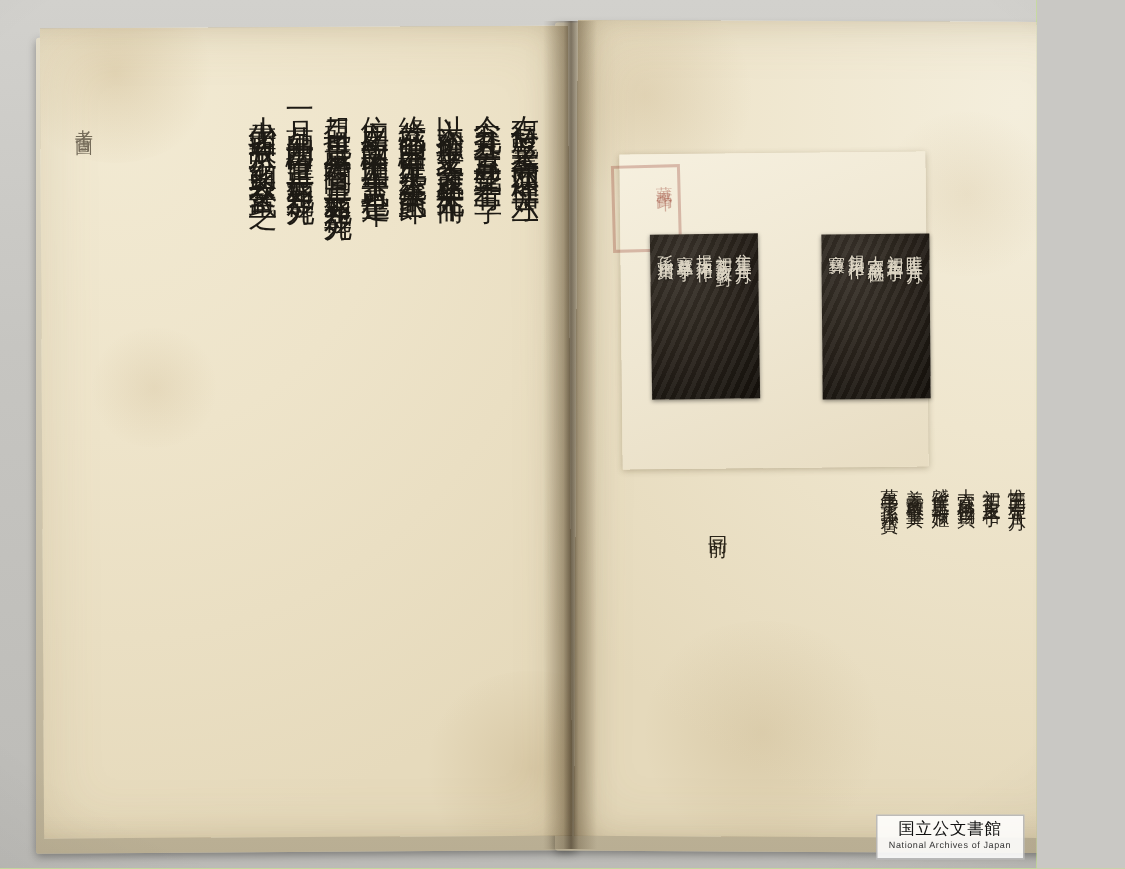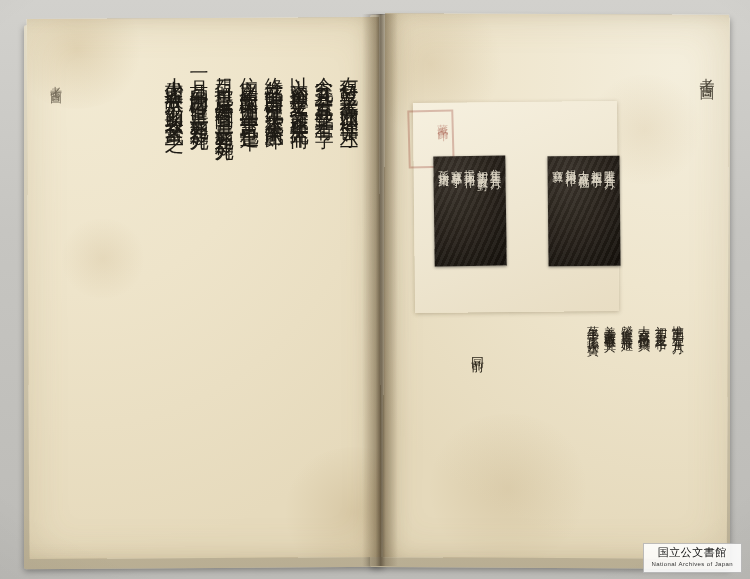--- a/index.html
+++ b/index.html
@@ -2,21 +2,21 @@
 <html><head>
 <meta charset="utf-8">
 <style>
   html, body {
     margin: 0;
     padding: 0;
     background: #c9c8c4;
   }
   #stage {
     position: relative;
-    width: 750px;
+    width: 691px;
     height: 579px;
     overflow: hidden;
     background: #bef264;
     font-family: "DejaVu Sans", sans-serif;
   }
 
   
   .backdrop {
     position: absolute;
     inset: 0;

